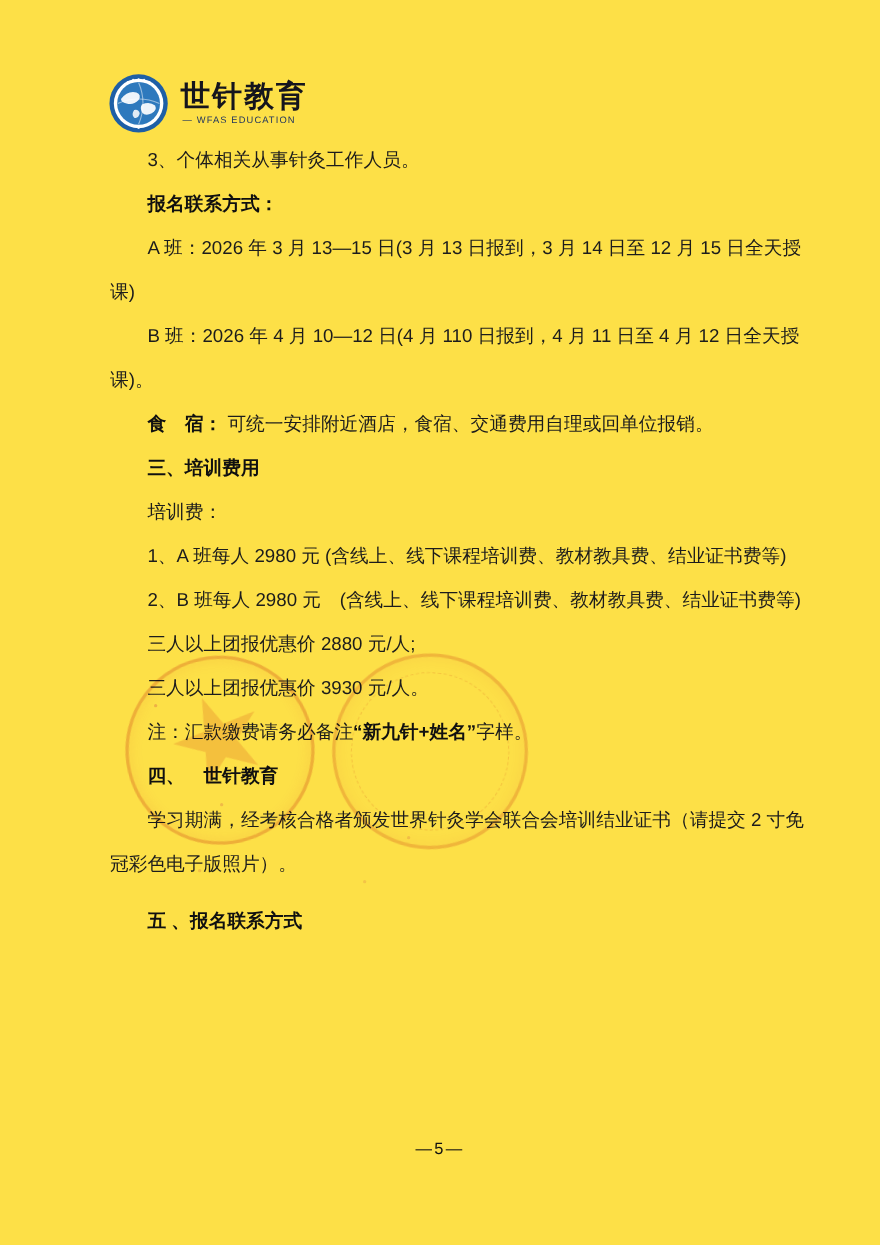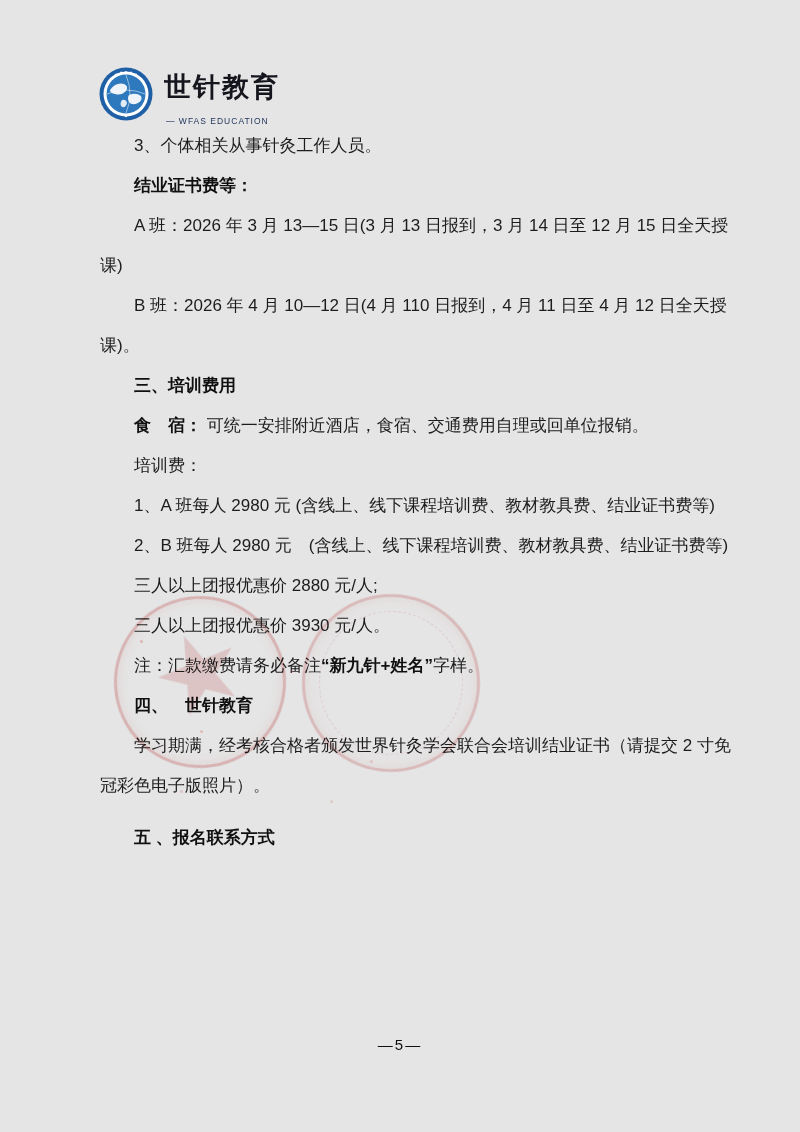--- a/index.html
+++ b/index.html
@@ -1,20 +1,20 @@
 <!DOCTYPE html>
 <html><head>
 <meta charset="utf-8">
 <style>
   html,body { margin:0; padding:0; background:#ffffff; }
   .page {
     position: relative;
     width: 800px;
     height: 1132px;
-    background: #e5e5e5;
+    background: #fde047;
     overflow: hidden;
     font-family: "Liberation Sans", sans-serif;
     color: #1c1c1c;
   }
 
   
   .logo {
     position: absolute;
     left: 98px;
     top: 66px;
@@ -28,21 +28,21 @@
     font-weight: 700;
     font-size: 27px;
     letter-spacing: 2px;
     color: #15151d;
     line-height: 30px;
   }
   .logo-subtitle {
     font-size: 8.5px;
     letter-spacing: 1px;
     color: #23375e;
-    margin-top: 14px;
+    margin-top: 2px;
     padding-left: 2px;
   }
 
   
   .doc-body {
     position: absolute;
     left: 100px;
     top: 126px;
     width: 642px;
   }
@@ -145,25 +145,25 @@
       <circle cx="28" cy="50" r="1.2" fill="#ffffff" opacity="0.9"></circle>
     </svg>
     <div class="logo-text">
       <div class="logo-title">世针教育</div>
       <div class="logo-subtitle">— WFAS EDUCATION</div>
     </div>
   </div>
 
   <div class="doc-body">
       <p class="para"><span>3、个体相关从事针灸工作人员。</span></p>
-      <p class="para"><span class="bold">结业证书费等：</span></p>
+      <p class="para"><span class="bold">报名联系方式：</span></p>
       <p class="para"><span>A 班：2026 年 3 月 13—15 日(3 月 13 日报到，3 月 14 日至 12 月 15 日全天授课)</span></p>
       <p class="para"><span>B 班：2026 年 4 月 10—12 日(4 月 110 日报到，4 月 11 日至 4 月 12 日全天授课)。</span></p>
+      <p class="para"><span class="bold">食　宿：</span><span> 可统一安排附近酒店，食宿、交通费用自理或回单位报销。</span></p>
       <p class="para"><span class="bold">三、培训费用</span></p>
-      <p class="para"><span class="bold">食　宿：</span><span> 可统一安排附近酒店，食宿、交通费用自理或回单位报销。</span></p>
       <p class="para"><span>培训费：</span></p>
       <p class="para"><span>1、A 班每人 2980 元 (含线上、线下课程培训费、教材教具费、结业证书费等)</span></p>
       <p class="para"><span>2、B 班每人 2980 元　(含线上、线下课程培训费、教材教具费、结业证书费等)</span></p>
       <p class="para"><span>三人以上团报优惠价 2880 元/人;</span></p>
       <p class="para"><span>三人以上团报优惠价 3930 元/人。</span></p>
       <p class="para"><span>注：汇款缴费请务必备注</span><span class="bold">“新九针+姓名”</span><span>字样。</span></p>
       <p class="para"><span class="bold">四、　世针教育</span></p>
       <p class="para"><span>学习期满，经考核合格者颁发世界针灸学会联合会培训结业证书（请提交 2 寸免冠彩色电子版照片）。</span></p>
       <p class="para space-before"><span class="bold">五 、报名联系方式</span></p>
     </div>

